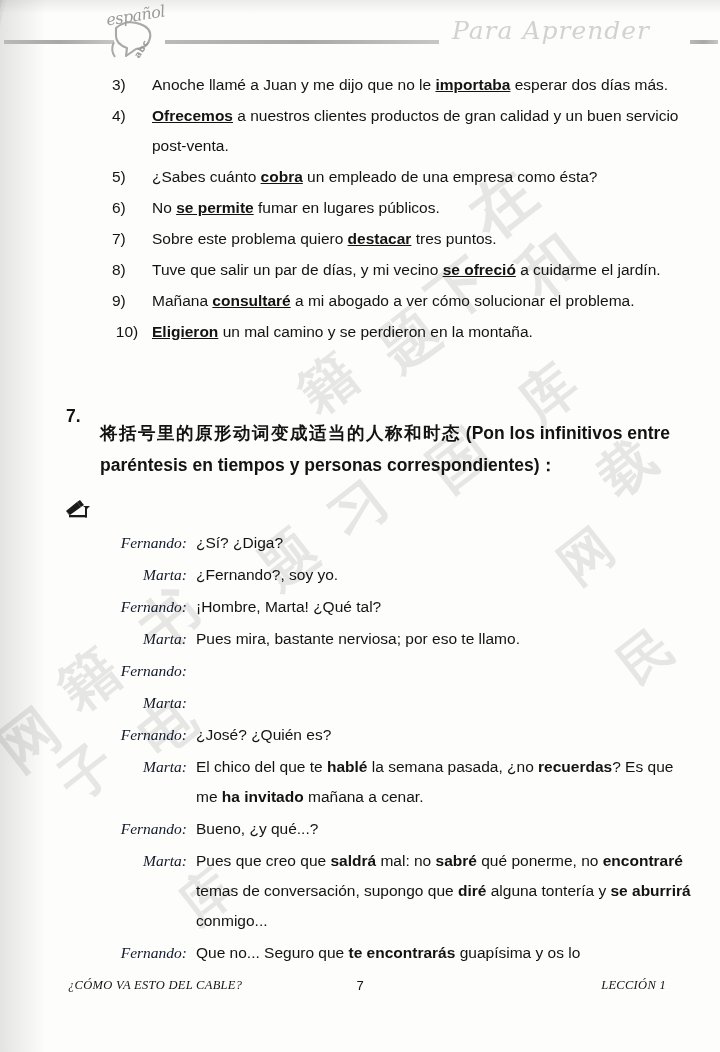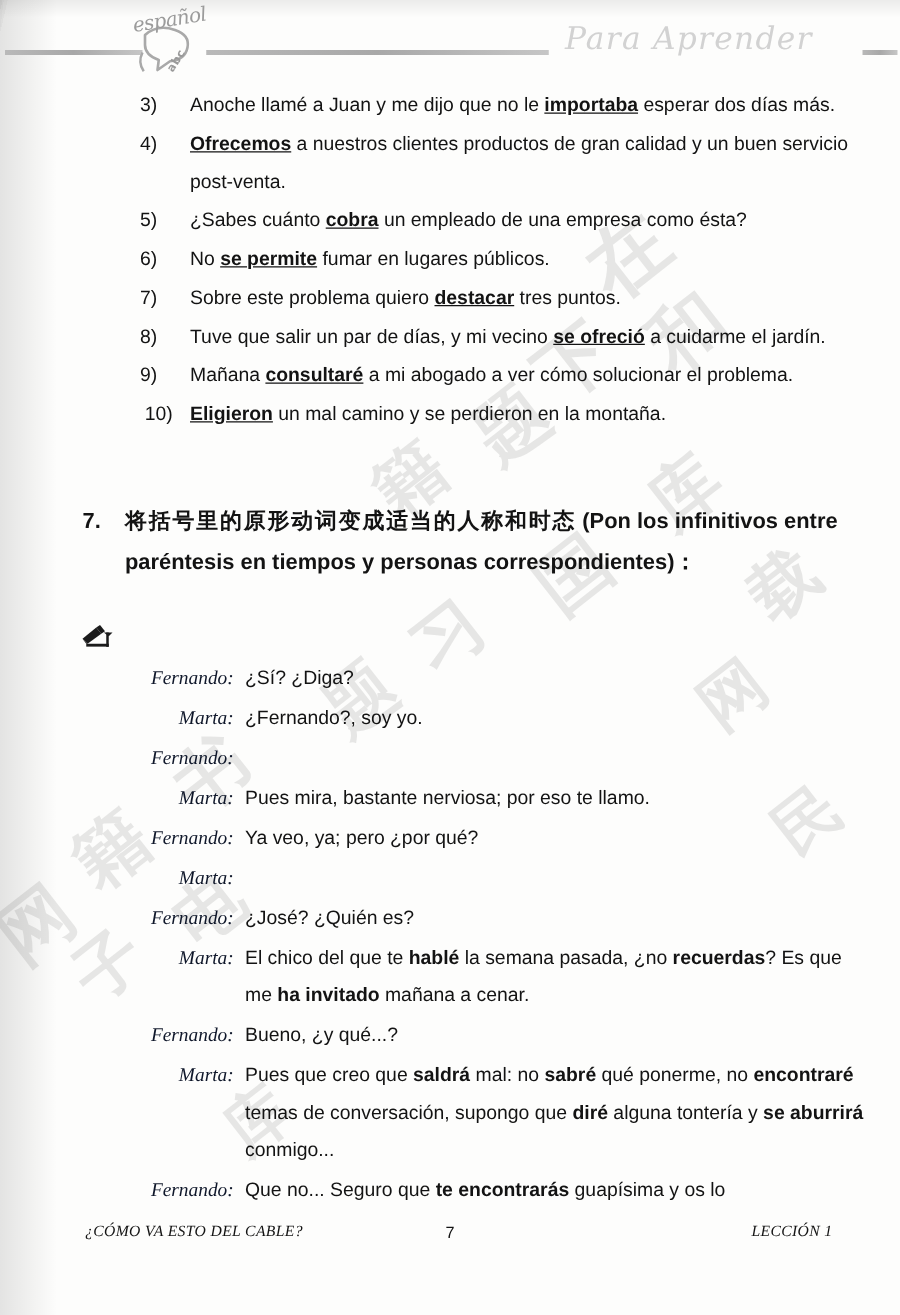--- a/index.html
+++ b/index.html
@@ -152,20 +152,21 @@
   }
   .section-head .num {
     position: absolute;
     left: 0;
     top: 0;
     font-family: "Liberation Sans", sans-serif;
   }
   .section-head .body {
     margin-left: 34px;
     display: block;
+    margin-top: 17px;
   }
   .cjk {
     font-family: "DejaVu Sans", sans-serif;
     font-weight: bold;
     letter-spacing: 1.5px;
   }
 
   
   .pencil-icon {
     position: absolute;
@@ -340,28 +341,28 @@
         <div class="dlg-row">
           <div class="dlg-speaker">Fernando:</div>
           <div class="dlg-text"><span>¿Sí? ¿Diga?</span></div>
         </div>
         <div class="dlg-row">
           <div class="dlg-speaker">Marta:</div>
           <div class="dlg-text"><span>¿Fernando?, soy yo.</span></div>
         </div>
         <div class="dlg-row">
           <div class="dlg-speaker">Fernando:</div>
+          <div class="dlg-text"><span>¡Hombre, Marta! ¿Qué tal?</span></div>
         </div>
         <div class="dlg-row">
           <div class="dlg-speaker">Marta:</div>
           <div class="dlg-text"><span>Pues mira, bastante nerviosa; por eso te llamo.</span></div>
         </div>
         <div class="dlg-row">
           <div class="dlg-speaker">Fernando:</div>
-          <div class="dlg-text"><span>Ya veo, ya; pero ¿por qué?</span></div>
         </div>
         <div class="dlg-row">
           <div class="dlg-speaker">Marta:</div>
         </div>
         <div class="dlg-row">
           <div class="dlg-speaker">Fernando:</div>
           <div class="dlg-text"><span>¿José? ¿Quién es?</span></div>
         </div>
         <div class="dlg-row">
           <div class="dlg-speaker">Marta:</div>

